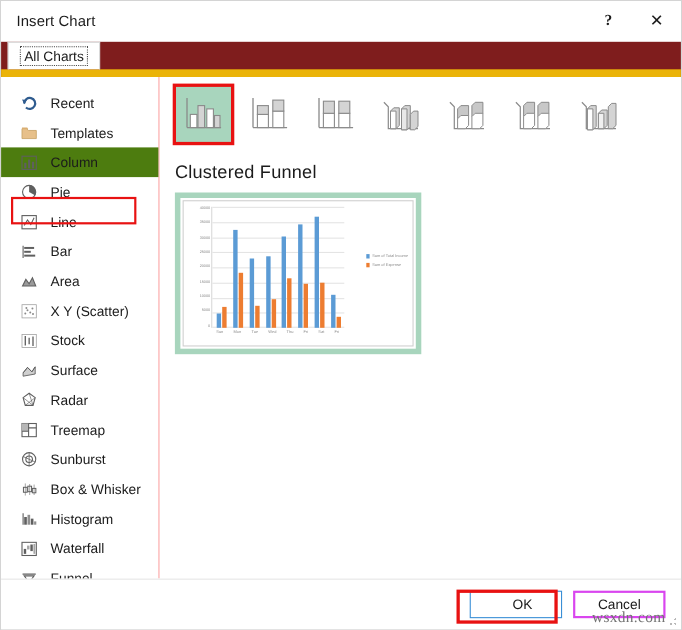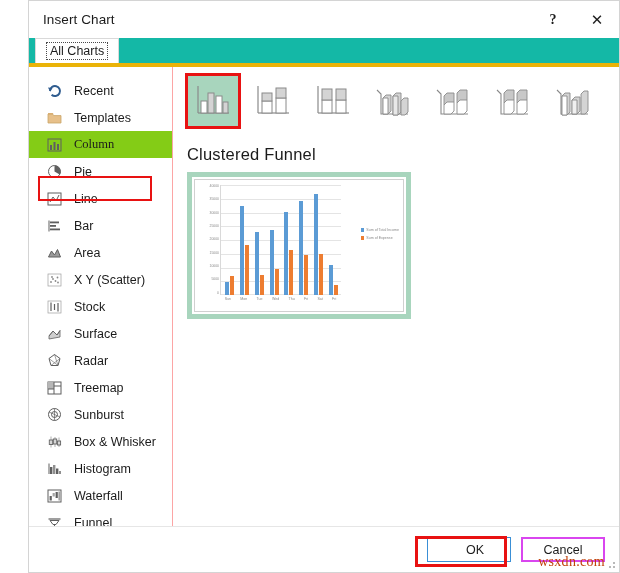--- a/index.html
+++ b/index.html
@@ -10,21 +10,21 @@
     font-size:12px;
     color:#1a1a1a;
     overflow:hidden;
     position:relative;
   }
   .dialog{
     position:absolute;inset:0;
     background:#ffffff;
     border:1px solid #d4d4d4;
     box-sizing:border-box;
-    display:flex;flex-direction:column;margin-left:28px;
+    display:flex;flex-direction:column;
   }
 
   
   .titlebar{
     height:37px;flex:0 0 37px;
     display:flex;align-items:center;
     background:#ffffff;
     padding-left:14px;
     box-sizing:border-box;
   }
@@ -35,22 +35,22 @@
     display:flex;align-items:center;justify-content:center;
     cursor:default;color:#1b1b1b;
   }
   .glyph-help{font-size:14px;font-weight:bold;font-family:"Liberation Serif",serif;}
   .glyph-close{font-size:15px;line-height:1;}
 
   
   .tabstrip{
     height:25px;flex:0 0 25px;
     position:relative;
-    background:#14b8a6;
-    border-bottom:4px solid #eab308;
+    background:#7f1d1d;
+    border-bottom:7px solid #eab308;
   }
   .tab{
     position:absolute;left:6px;top:0;
     height:25px;
     padding:0 10px;
     display:flex;align-items:center;
     background:#ffffff;
     border-left:1px solid #d9d9d9;
     border-right:1px solid #d9d9d9;
     border-top:1px solid #d9d9d9;
@@ -80,21 +80,21 @@
   .side-item{
     height:27px;
     display:flex;align-items:center;
     padding-left:16px;
     box-sizing:border-box;
     position:relative;
     font-size:12.5px;
     color:#1b1b1b;
     cursor:default;
   }
-  .side-item.selected{background:#84cc16;font-family:Liberation Serif, serif;}
+  .side-item.selected{background:#4d7c0f;}
   .side-item .ico{
     width:18px;height:18px;flex:0 0 18px;
     margin-right:11px;
     display:flex;align-items:center;justify-content:center;
     color:#5f5f5f;
   }
   .side-item .lbl{white-space:nowrap;}
 
   
   .anno-column{
@@ -225,21 +225,21 @@
     right:112px;top:9px;width:92px;height:31px;
     border:3px solid #e81212;
     box-sizing:border-box;
     pointer-events:none;
     z-index:6;
   }
   .watermark{
     position:absolute;
     right:14px;bottom:2px;
     font-size:14px;
-    color:#c2410c;
+    color:#737373;
     letter-spacing:.3px;
     font-family:"Liberation Serif",serif;
   }
   .resize-grip{
     position:absolute;right:3px;bottom:3px;
     width:10px;height:10px;
     background:
       radial-gradient(circle 1px at 8px 8px,#b9b9b9 99%,transparent 0),
       radial-gradient(circle 1px at 4px 8px,#b9b9b9 99%,transparent 0),
       radial-gradient(circle 1px at 8px 4px,#b9b9b9 99%,transparent 0);

